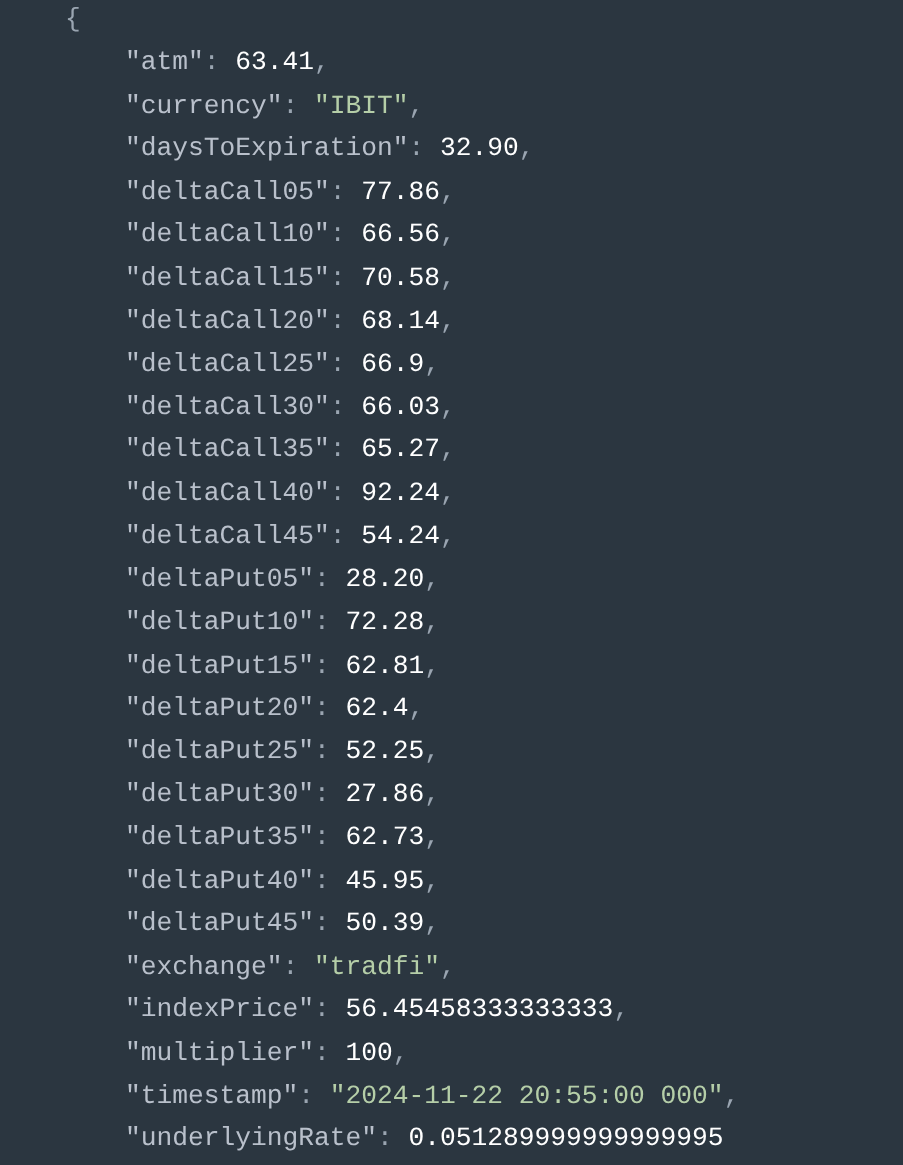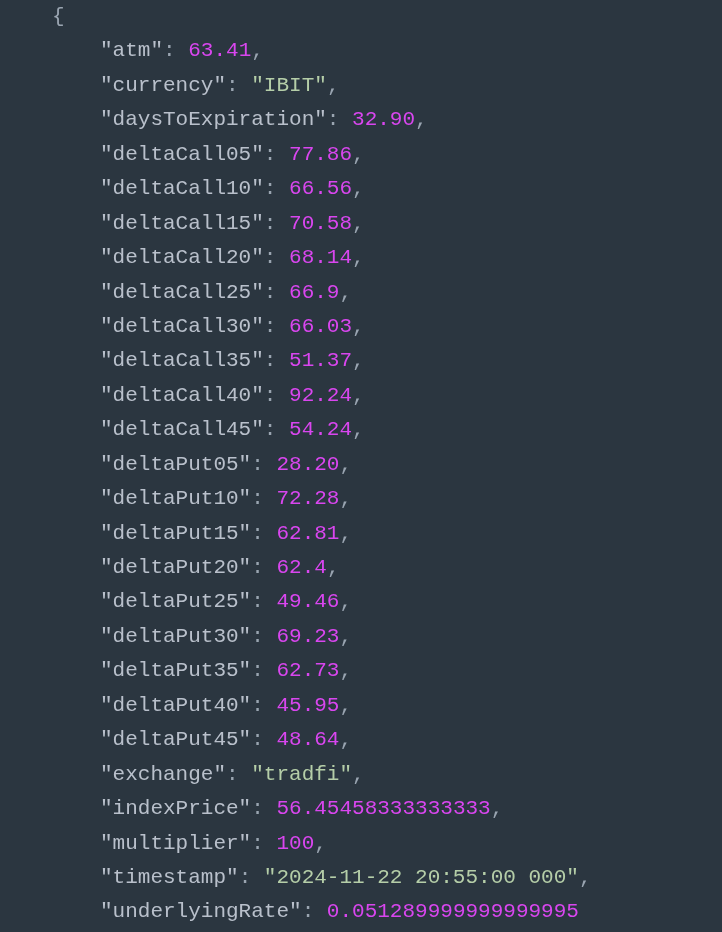--- a/index.html
+++ b/index.html
@@ -34,21 +34,21 @@
     .brace {
       color: #9aa5b1;
     }
     .key {
       color: #b9c0cb;
     }
     .colon {
       color: #9aa5b1;
     }
     .number {
-      color: #d946ef;
+      color: #ffffff;
       text-align: right;
     }
     .string {
       color: #b5cea8;
     }
     .comma {
       color: #9aa5b1;
     }
   </style>
 </head>
@@ -59,31 +59,31 @@
   <div id="entries-container">
       <div class="line indent"><span class="key">"atm"</span><span class="colon">: </span><span class="number">63.41</span><span class="comma">,</span></div>
       <div class="line indent"><span class="key">"currency"</span><span class="colon">: </span><span class="string">"IBIT"</span><span class="comma">,</span></div>
       <div class="line indent"><span class="key">"daysToExpiration"</span><span class="colon">: </span><span class="number">32.90</span><span class="comma">,</span></div>
       <div class="line indent"><span class="key">"deltaCall05"</span><span class="colon">: </span><span class="number">77.86</span><span class="comma">,</span></div>
       <div class="line indent"><span class="key">"deltaCall10"</span><span class="colon">: </span><span class="number">66.56</span><span class="comma">,</span></div>
       <div class="line indent"><span class="key">"deltaCall15"</span><span class="colon">: </span><span class="number">70.58</span><span class="comma">,</span></div>
       <div class="line indent"><span class="key">"deltaCall20"</span><span class="colon">: </span><span class="number">68.14</span><span class="comma">,</span></div>
       <div class="line indent"><span class="key">"deltaCall25"</span><span class="colon">: </span><span class="number">66.9</span><span class="comma">,</span></div>
       <div class="line indent"><span class="key">"deltaCall30"</span><span class="colon">: </span><span class="number">66.03</span><span class="comma">,</span></div>
-      <div class="line indent"><span class="key">"deltaCall35"</span><span class="colon">: </span><span class="number">51.37</span><span class="comma">,</span></div>
+      <div class="line indent"><span class="key">"deltaCall35"</span><span class="colon">: </span><span class="number">65.27</span><span class="comma">,</span></div>
       <div class="line indent"><span class="key">"deltaCall40"</span><span class="colon">: </span><span class="number">92.24</span><span class="comma">,</span></div>
       <div class="line indent"><span class="key">"deltaCall45"</span><span class="colon">: </span><span class="number">54.24</span><span class="comma">,</span></div>
       <div class="line indent"><span class="key">"deltaPut05"</span><span class="colon">: </span><span class="number">28.20</span><span class="comma">,</span></div>
       <div class="line indent"><span class="key">"deltaPut10"</span><span class="colon">: </span><span class="number">72.28</span><span class="comma">,</span></div>
       <div class="line indent"><span class="key">"deltaPut15"</span><span class="colon">: </span><span class="number">62.81</span><span class="comma">,</span></div>
       <div class="line indent"><span class="key">"deltaPut20"</span><span class="colon">: </span><span class="number">62.4</span><span class="comma">,</span></div>
-      <div class="line indent"><span class="key">"deltaPut25"</span><span class="colon">: </span><span class="number">49.46</span><span class="comma">,</span></div>
-      <div class="line indent"><span class="key">"deltaPut30"</span><span class="colon">: </span><span class="number">69.23</span><span class="comma">,</span></div>
+      <div class="line indent"><span class="key">"deltaPut25"</span><span class="colon">: </span><span class="number">52.25</span><span class="comma">,</span></div>
+      <div class="line indent"><span class="key">"deltaPut30"</span><span class="colon">: </span><span class="number">27.86</span><span class="comma">,</span></div>
       <div class="line indent"><span class="key">"deltaPut35"</span><span class="colon">: </span><span class="number">62.73</span><span class="comma">,</span></div>
       <div class="line indent"><span class="key">"deltaPut40"</span><span class="colon">: </span><span class="number">45.95</span><span class="comma">,</span></div>
-      <div class="line indent"><span class="key">"deltaPut45"</span><span class="colon">: </span><span class="number">48.64</span><span class="comma">,</span></div>
+      <div class="line indent"><span class="key">"deltaPut45"</span><span class="colon">: </span><span class="number">50.39</span><span class="comma">,</span></div>
       <div class="line indent"><span class="key">"exchange"</span><span class="colon">: </span><span class="string">"tradfi"</span><span class="comma">,</span></div>
       <div class="line indent"><span class="key">"indexPrice"</span><span class="colon">: </span><span class="number">56.45458333333333</span><span class="comma">,</span></div>
       <div class="line indent"><span class="key">"multiplier"</span><span class="colon">: </span><span class="number">100</span><span class="comma">,</span></div>
       <div class="line indent"><span class="key">"timestamp"</span><span class="colon">: </span><span class="string">"2024-11-22 20:55:00 000"</span><span class="comma">,</span></div>
       <div class="line indent"><span class="key">"underlyingRate"</span><span class="colon">: </span><span class="number">0.051289999999999995</span></div>
     </div>
 </div>
 
 </body></html>

